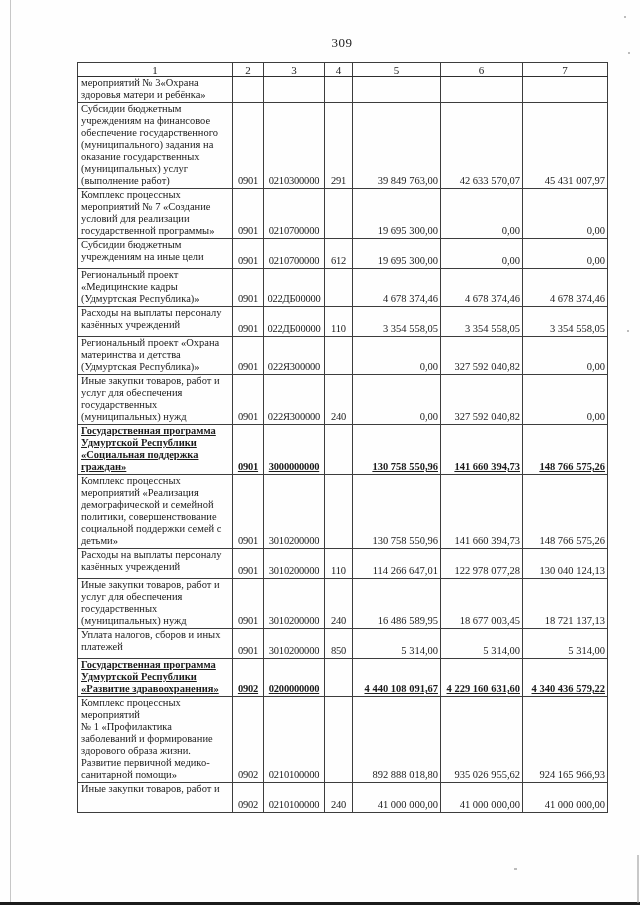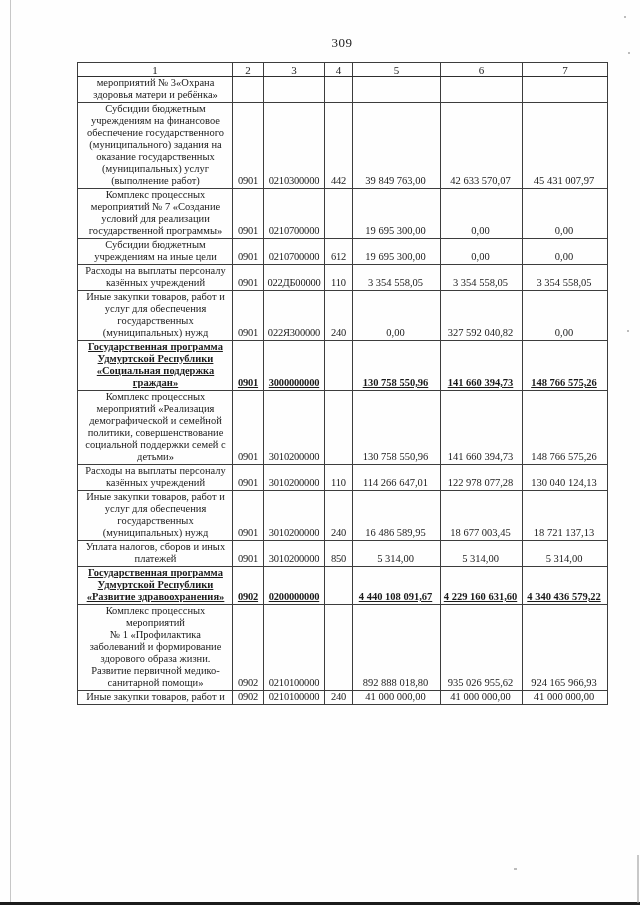--- a/index.html
+++ b/index.html
@@ -71,36 +71,36 @@
   }
   .budget-table thead th {
     height: 13px;
     font-weight: normal;
     font-size: 11px;
     text-align: center;
     vertical-align: middle;
     border-bottom: 1px solid #2e2e2e;
   }
   td.c-name {
-    text-align: center;
+    text-align: left;
     vertical-align: top;
     white-space: pre-line;
     padding: 0 2px 1px 3px;
   }
   td.c-code {
     text-align: center;
     vertical-align: bottom;
     padding-bottom: 1px;
     letter-spacing: -0.2px;
     margin-top: 23px;
   }
   td.c-amt {
-    text-align: center;
+    text-align: right;
     vertical-align: bottom;
-    padding: 0 2px 1px 0;
+    padding: 16px 2px 1px 0;
   }
   tr.bold td { font-weight: bold; text-decoration: underline; }
 </style>
 </head>
 <body>
 
 <div class="page">
   <div class="edge-left"></div>
   <div class="edge-bottom"></div>
   <div class="edge-right-bottom"></div>
@@ -146,21 +146,21 @@
         <tr>
           <td class="c-name">Субсидии бюджетным
 учреждениям на финансовое
 обеспечение государственного
 (муниципального) задания на
 оказание государственных
 (муниципальных) услуг
 (выполнение работ)</td>
           <td class="c-code">0901</td>
           <td class="c-code">0210300000</td>
-          <td class="c-code">442</td>
+          <td class="c-code">291</td>
           <td class="c-amt">39 849 763,00</td>
           <td class="c-amt">42 633 570,07</td>
           <td class="c-amt">45 431 007,97</td>
         </tr>
         <tr>
           <td class="c-name">Комплекс процессных
 мероприятий № 7 «Создание
 условий для реализации
 государственной программы»</td>
           <td class="c-code">0901</td>
@@ -172,30 +172,52 @@
         </tr>
         <tr>
           <td class="c-name">Субсидии бюджетным
 учреждениям на иные цели</td>
           <td class="c-code">0901</td>
           <td class="c-code">0210700000</td>
           <td class="c-code">612</td>
           <td class="c-amt">19 695 300,00</td>
           <td class="c-amt">0,00</td>
           <td class="c-amt">0,00</td>
+        </tr>
+        <tr>
+          <td class="c-name">Региональный проект
+«Медицинские кадры
+(Удмуртская Республика)»</td>
+          <td class="c-code">0901</td>
+          <td class="c-code">022ДБ00000</td>
+          <td class="c-code"></td>
+          <td class="c-amt">4 678 374,46</td>
+          <td class="c-amt">4 678 374,46</td>
+          <td class="c-amt">4 678 374,46</td>
         </tr>
         <tr>
           <td class="c-name">Расходы на выплаты персоналу
 казённых учреждений</td>
           <td class="c-code">0901</td>
           <td class="c-code">022ДБ00000</td>
           <td class="c-code">110</td>
           <td class="c-amt">3 354 558,05</td>
           <td class="c-amt">3 354 558,05</td>
           <td class="c-amt">3 354 558,05</td>
+        </tr>
+        <tr>
+          <td class="c-name">Региональный проект «Охрана
+материнства и детства
+(Удмуртская Республика)»</td>
+          <td class="c-code">0901</td>
+          <td class="c-code">022Я300000</td>
+          <td class="c-code"></td>
+          <td class="c-amt">0,00</td>
+          <td class="c-amt">327 592 040,82</td>
+          <td class="c-amt">0,00</td>
         </tr>
         <tr>
           <td class="c-name">Иные закупки товаров, работ и
 услуг для обеспечения
 государственных
 (муниципальных) нужд</td>
           <td class="c-code">0901</td>
           <td class="c-code">022Я300000</td>
           <td class="c-code">240</td>
           <td class="c-amt">0,00</td>

